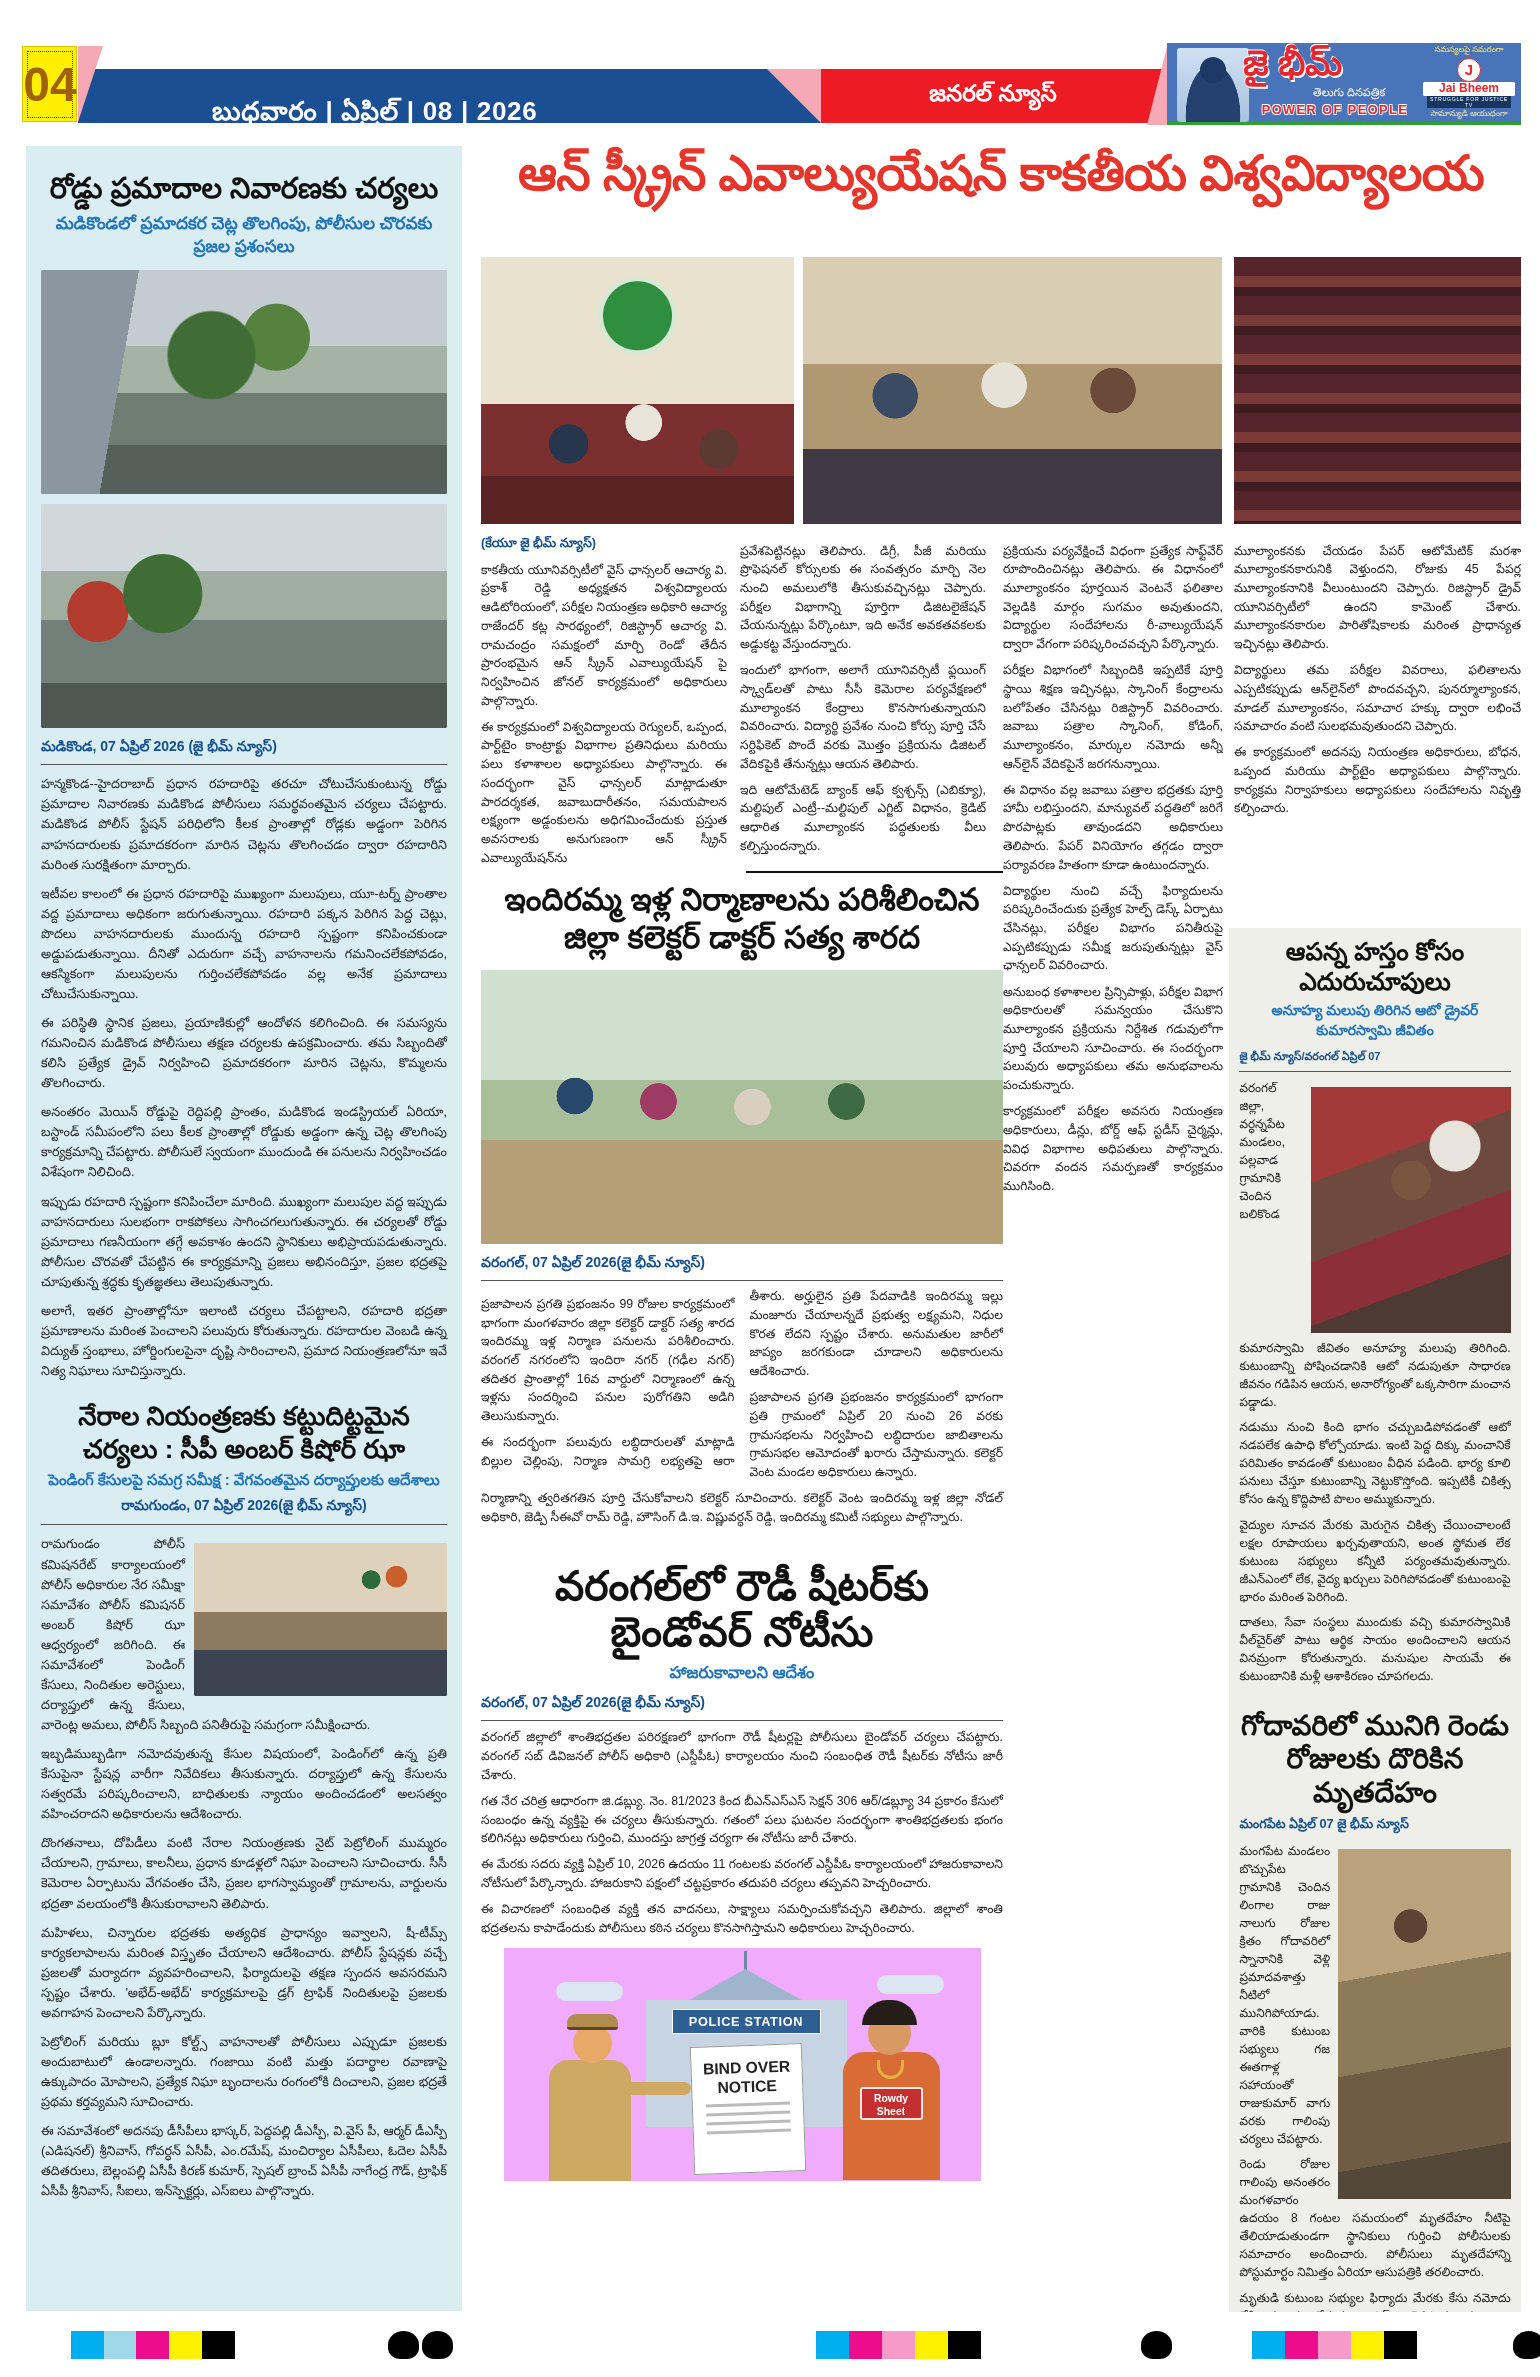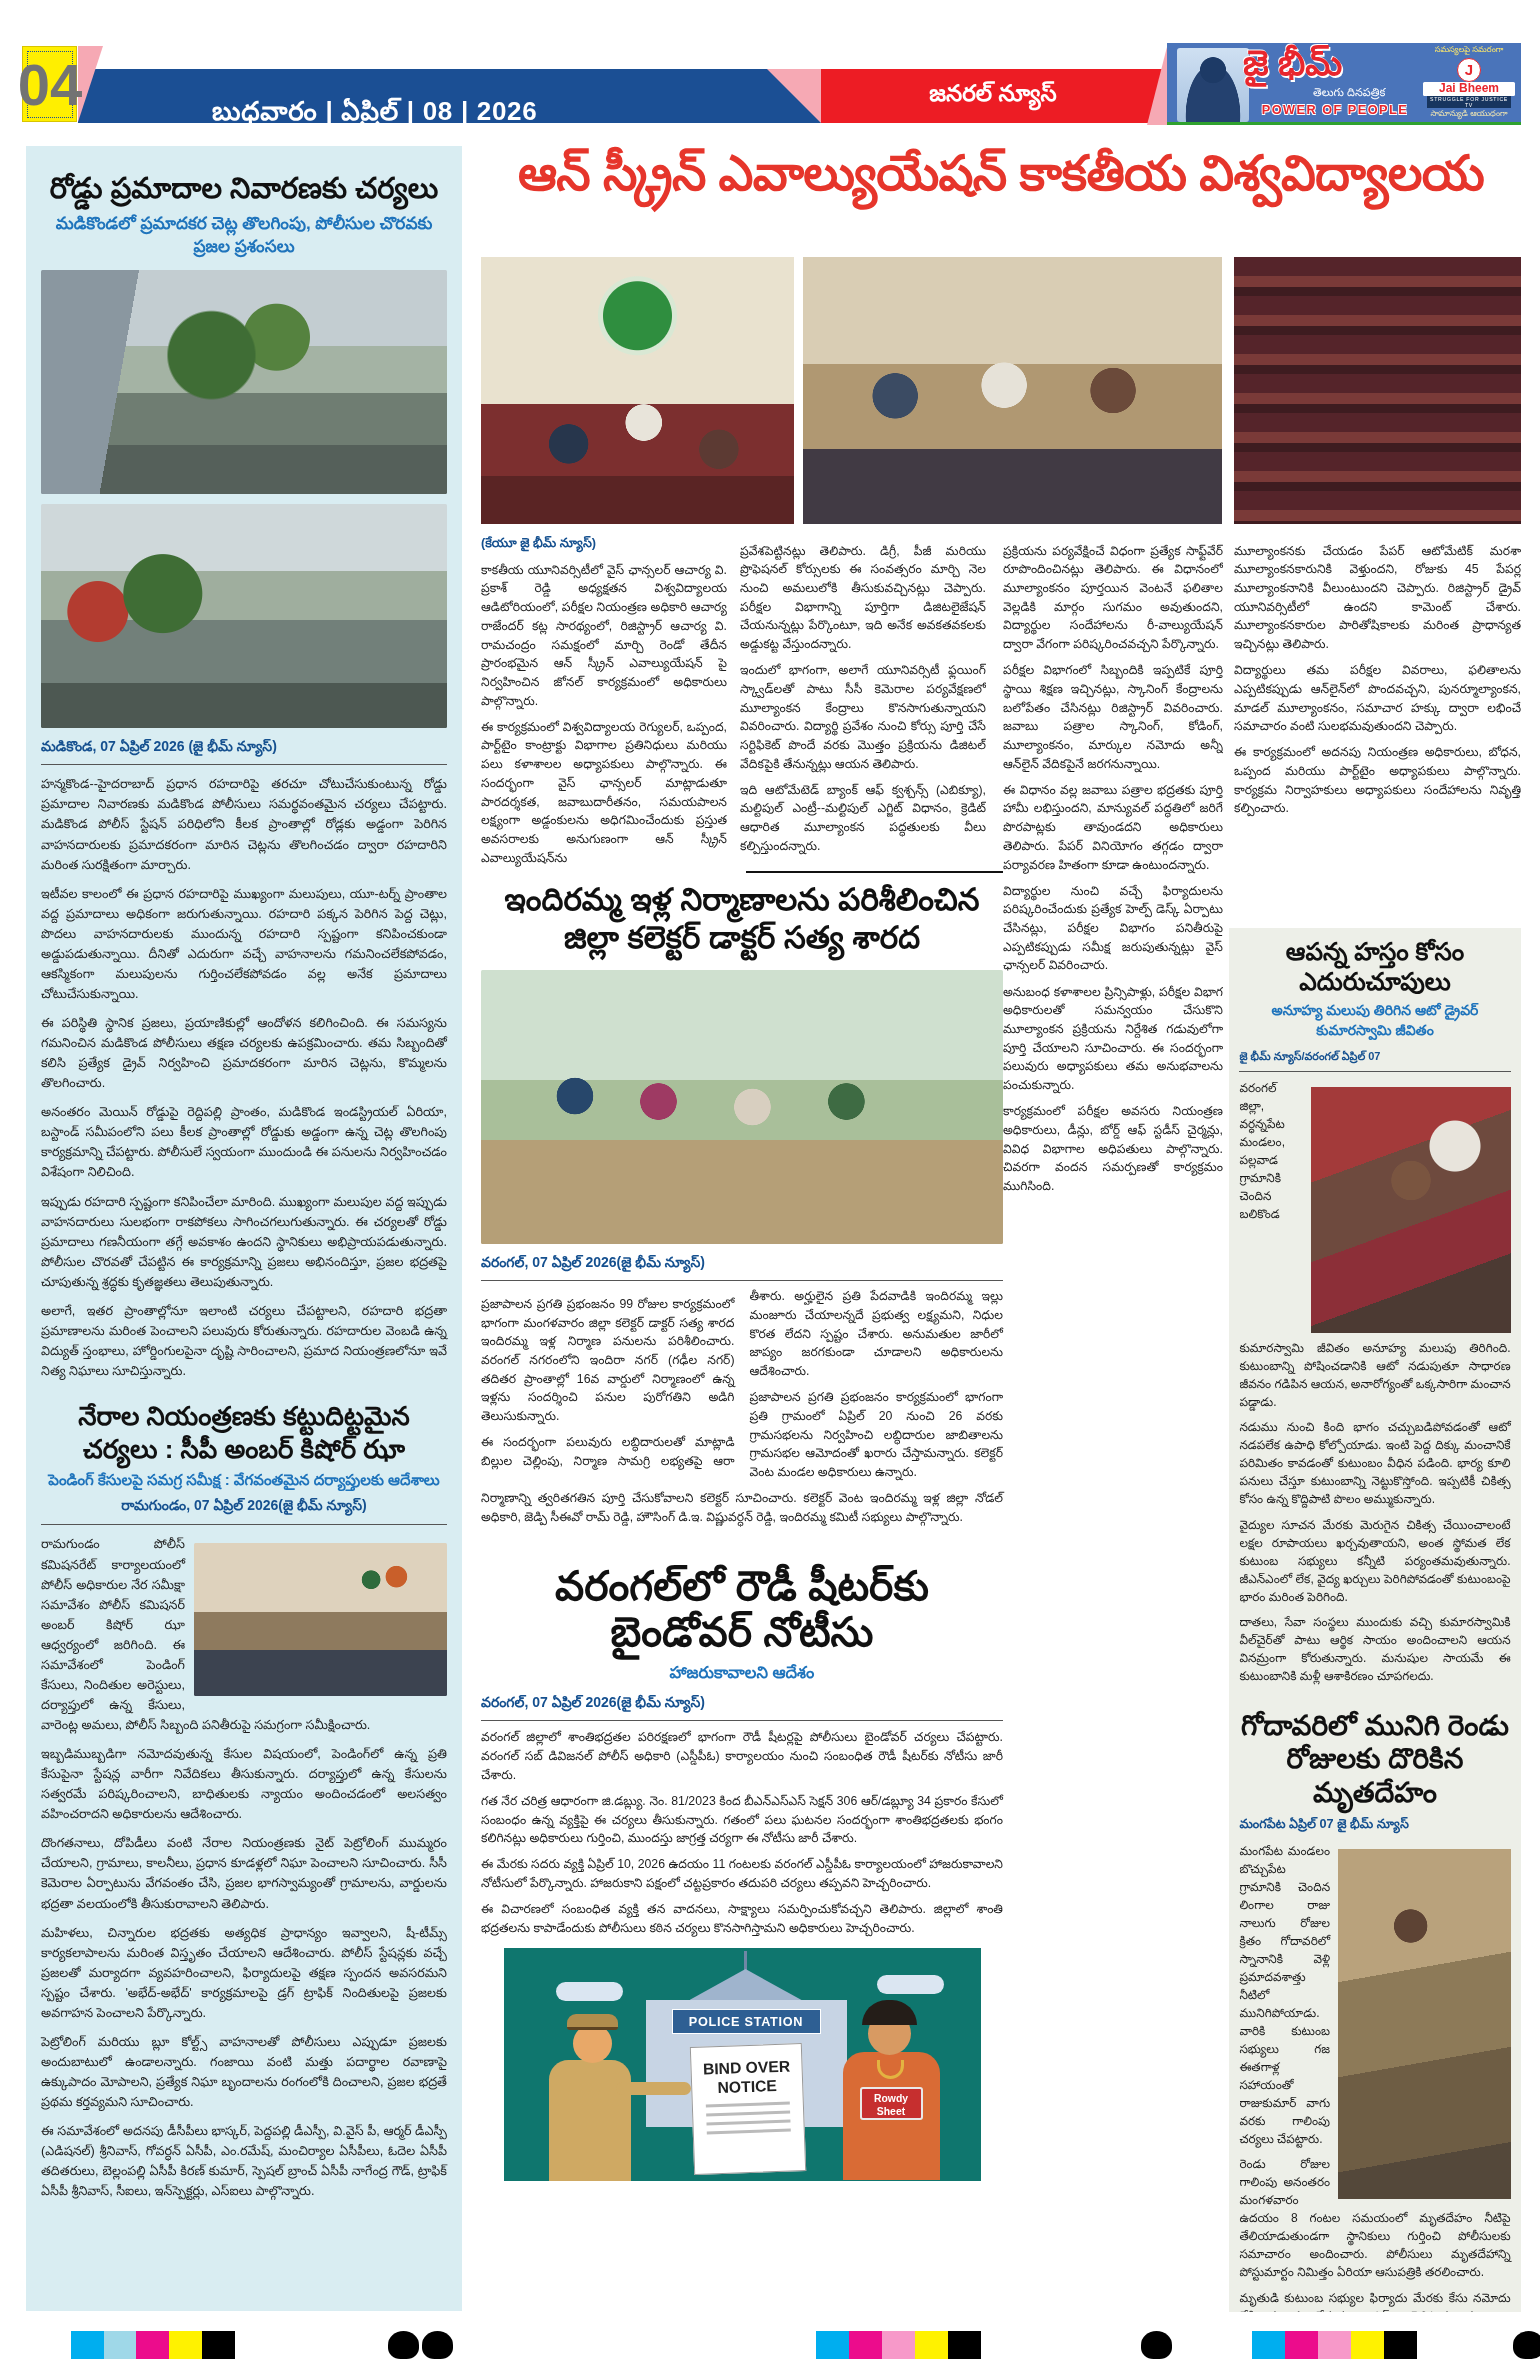--- a/index.html
+++ b/index.html
@@ -4,21 +4,21 @@
 <style>
   * { margin:0; padding:0; box-sizing:border-box; }
   html,body { background:#ffffff; }
   body { font-family:"Liberation Sans","DejaVu Sans",sans-serif; }
   .page { position:relative; width:1541px; height:2377px; background:#ffffff; overflow:hidden; }
 
   
   .pagenum { position:absolute; left:22.4px; top:46px; width:55px; height:76px;
     background:#ffef00; border:0.7px solid #d8c400; display:flex; align-items:center; justify-content:center; z-index:5; }
   .pagenum .inner { border:0.7px dotted #1b4f94; width:46px; height:67px; display:flex; align-items:center; justify-content:center;
-    font-size:58px; font-weight:bold; color:#737373; }
+    font-size:48px; font-weight:bold; color:#a16207; }
   .pagenum-shadow { position:absolute; left:78px; top:46px; width:0; height:0;
     border-top:76px solid #f6a9b4; border-right:25px solid transparent; z-index:4; }
   .datebar { position:absolute; left:78px; top:69px; width:1087px; height:54px; background:#1b4f94; z-index:3; }
   .datebar .date { position:absolute; left:134px; top:18px; height:54px; display:flex; align-items:center;
     color:#ffffff; font-size:26px; font-weight:bold; letter-spacing:0.7px; }
   .badge { position:absolute; right:0; top:0; width:344px; height:54px; background:#ed1c24;
     display:flex; align-items:center; justify-content:center; color:#ffffff; font-size:23px; font-weight:bold; }
   .badge-tri { position:absolute; right:344px; top:0; width:0; height:0;
     border-top:54px solid #f6a9b4; border-left:54px solid transparent; }
   .masthead { position:absolute; left:1167px; top:43px; width:354px; height:82px; background:#4a74ba;
@@ -122,21 +122,21 @@
   .ind-cols { column-count:2; column-gap:15px; margin-top:6px; }
   .ind-cols p, .ind-full { color:#1c1c1c; font-size:12.3px; line-height:1.52; text-align:justify; margin-top:7.5px; }
 
   
   .rowdy { position:absolute; left:481px; top:1564px; width:522px; }
   .rowdy-head { color:#111; font-size:41px; font-weight:bold; text-align:center; line-height:1.12; }
   .rowdy-sub { color:#1f74bc; font-size:16.4px; font-weight:bold; text-align:center; margin-top:7.5px; }
   .rowdy .byline { margin-top:7.5px; }
   .rowdy-body p { color:#1c1c1c; font-size:12.3px; line-height:1.52; text-align:justify; margin-top:7.5px; }
 
-  .cartoon { position:relative; width:477px; height:233px; margin:10.4px auto 0; background:#0f766e; overflow:hidden; }
+  .cartoon { position:relative; width:477px; height:233px; margin:10.4px auto 0; background:#f0abfc; overflow:hidden; }
   .ct-cloud { position:absolute; width:67px; height:19.4px; border-radius:15px; background:#dbe6f2; }
   .ct-building { position:absolute; left:142px; top:52px; width:201px; height:127px; background:#c7d4e4; }
   .ct-roof { position:absolute; left:186px; top:21px; width:112px; height:31px; background:#9fb4cd;
     clip-path:polygon(50% 0,100% 100%,0 100%); }
   .ct-pole { position:absolute; left:240px; top:3px; width:3.7px; height:21px; background:#6f87a6; }
   .ct-sign { position:absolute; left:168px; top:61px; width:149px; height:25px; background:#2e5f93; border:1.5px solid #ffffff;
     color:#ffffff; font-size:12.7px; font-weight:bold; display:flex; align-items:center; justify-content:center; letter-spacing:0.7px; }
   .ct-door { position:absolute; left:220px; top:104px; width:45px; height:75px; background:#8fa6c2; }
   .ct-officer-body { position:absolute; left:45px; top:112px; width:82px; height:121px; border-radius:19.4px 19.4px 0 0; background:#cfa963; }
   .ct-officer-head { position:absolute; left:69px; top:76px; width:39px; height:39px; border-radius:50%; background:#e8a868; }

